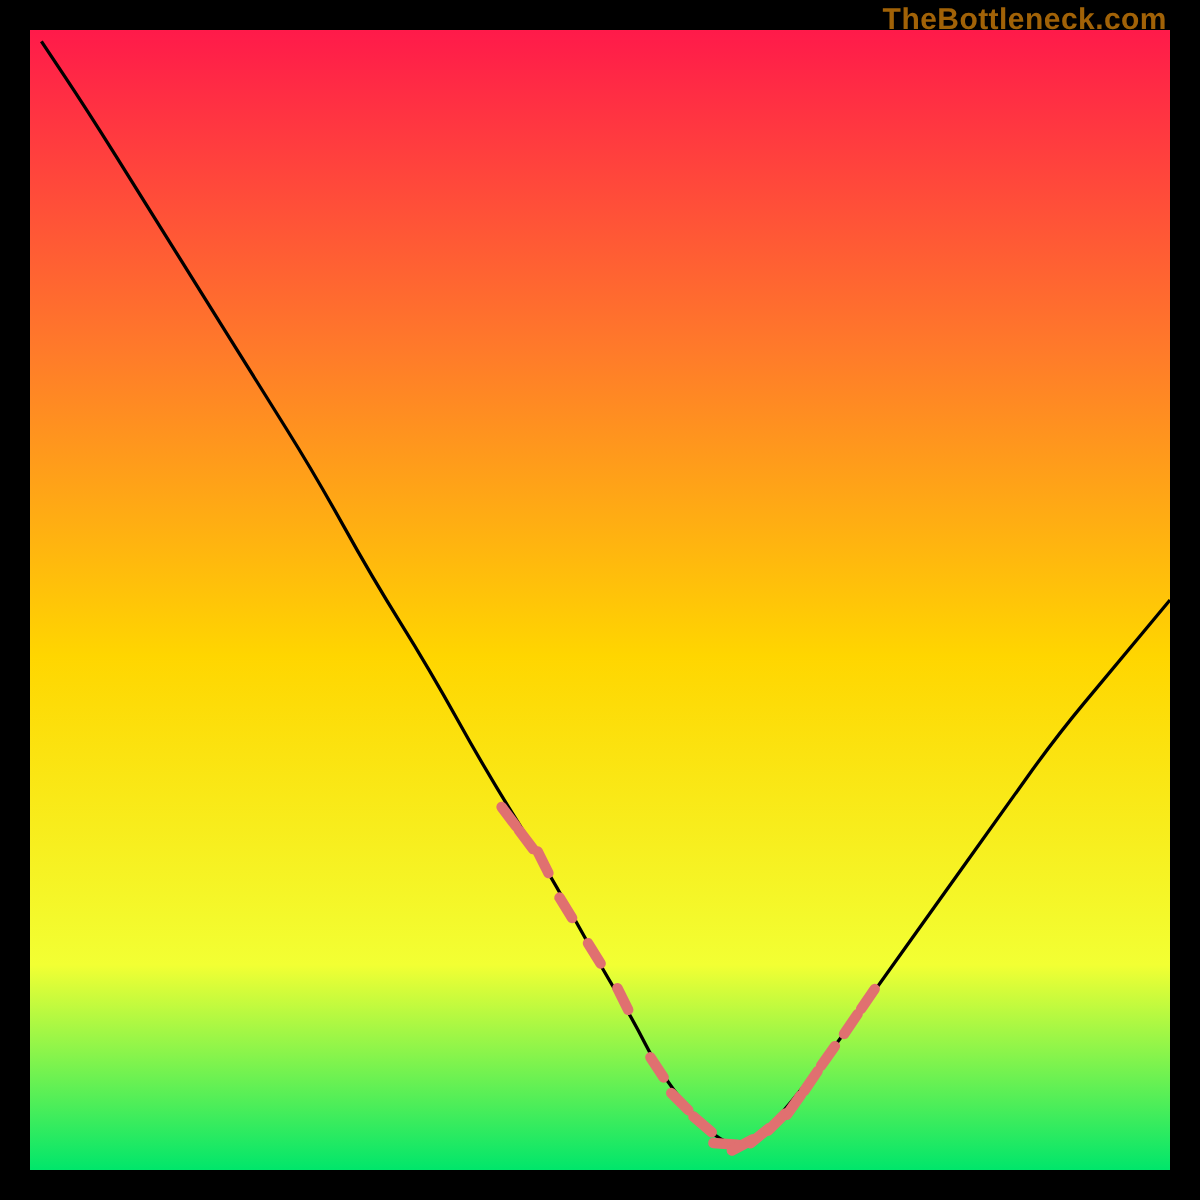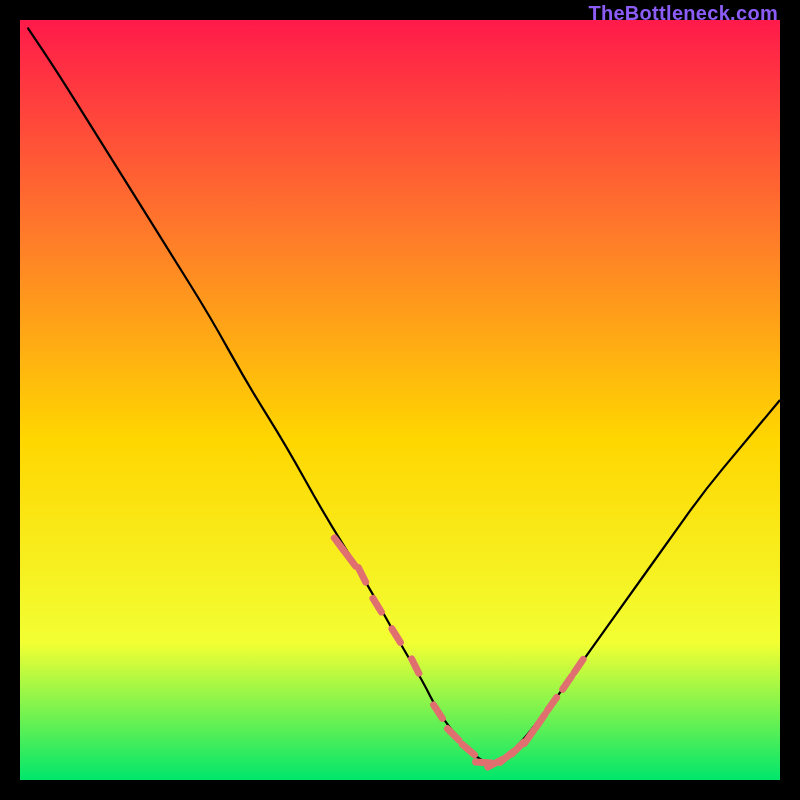--- a/index.html
+++ b/index.html
@@ -18,21 +18,21 @@
     width: 760px;
     height: 760px;
     background: #000;
   }
   .watermark {
     position: absolute;
     top: 2px;
     right: 22px;
     font-size: 20px;
     font-weight: 600;
-    color: #8b5cf6;
+    color: #a16207;
     letter-spacing: 0.3px;
     z-index: 5;
   }
   svg {
     display: block;
   }
 </style>
 </head>
 <body>
 

